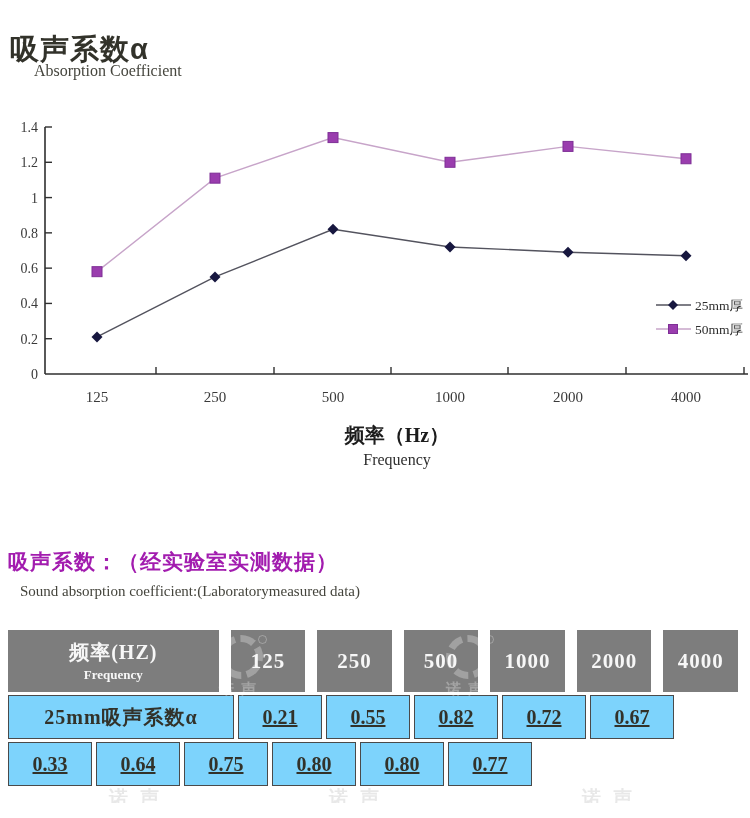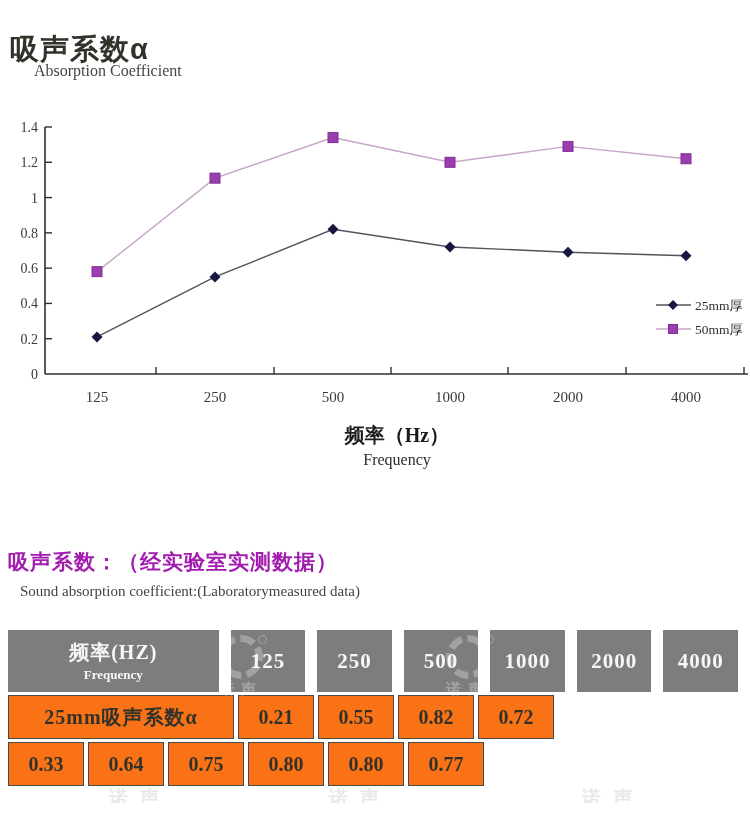--- a/index.html
+++ b/index.html
@@ -22,25 +22,25 @@
   
   .tbl{position:absolute;left:8px;top:630px;width:730px;}
   .tbl-header{display:flex;gap:12px;height:62px;position:relative;}
   .hcell{background:#7d7d7d;color:#f7f7f7;display:flex;flex-direction:column;
         align-items:center;justify-content:center;box-sizing:border-box;}
   .hcell-first{width:226px;}
   .hcell-freq{width:80px;font-size:21px;font-weight:bold;letter-spacing:1px;}
   .hcell-zh{font-size:20px;font-weight:bold;letter-spacing:1px;}
   .hcell-en{font-size:13px;font-weight:bold;margin-top:1px;}
   .tbl-row{display:flex;gap:4px;margin-top:3px;height:44px;}
-  .bcell{background:#f97316;border:1.5px solid #4a4a4a;box-sizing:border-box;
+  .bcell{background:#7dd3fc;border:1.5px solid #4a4a4a;box-sizing:border-box;
         display:flex;align-items:center;justify-content:center;
         font-size:20px;font-weight:bold;color:#32322a;}
   .bcell-label{width:226px;letter-spacing:1px;}
-  .bcell-val{width:76px;}
+  .bcell-val{width:84px;text-decoration:underline;}
   
   .wm{position:absolute;width:64px;text-align:center;pointer-events:none;z-index:2;}
   .wm-ring{width:30px;height:30px;border:7px dashed rgba(255,255,255,0.28);
         border-radius:50%;margin:0 auto;}
   .wm-reg{position:absolute;top:0px;right:6px;width:7px;height:7px;
         border:1.5px solid rgba(255,255,255,0.28);border-radius:50%;}
   .wm-text{color:rgba(255,255,255,0.30);font-size:15px;font-weight:bold;
         letter-spacing:7px;margin-top:1px;white-space:nowrap;}
   .wm-frag{position:absolute;top:155px;height:18px;width:140px;overflow:hidden;
         text-align:center;color:rgba(110,110,110,0.16);font-size:19px;font-weight:bold;
@@ -140,20 +140,21 @@
         </div>
       <div class="wm-text">诺声</div>
     </div>
 
     <div class="tbl-row">
       <div class="bcell bcell-label">25mm吸声系数α</div>
       <div class="bcell bcell-val">0.21</div>
       <div class="bcell bcell-val">0.55</div>
       <div class="bcell bcell-val">0.82</div>
       <div class="bcell bcell-val">0.72</div>
+      <div class="bcell bcell-val">0.67</div>
     </div>
 
     <div class="tbl-row">
       <div class="bcell bcell-val">0.33</div>
       <div class="bcell bcell-val">0.64</div>
       <div class="bcell bcell-val">0.75</div>
       <div class="bcell bcell-val">0.80</div>
       <div class="bcell bcell-val">0.80</div>
       <div class="bcell bcell-val">0.77</div>
     </div>

